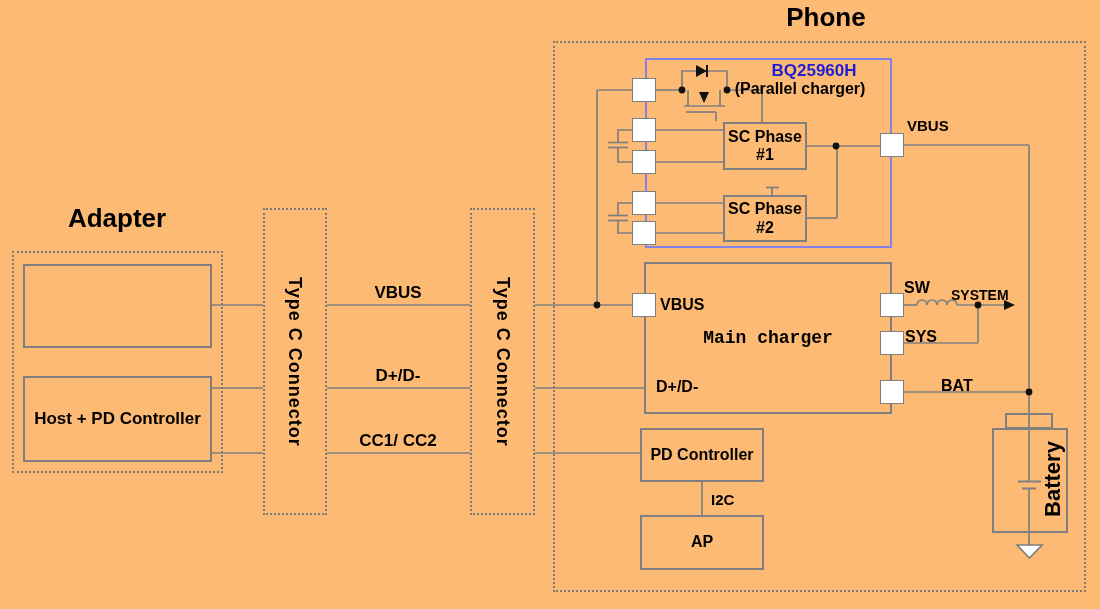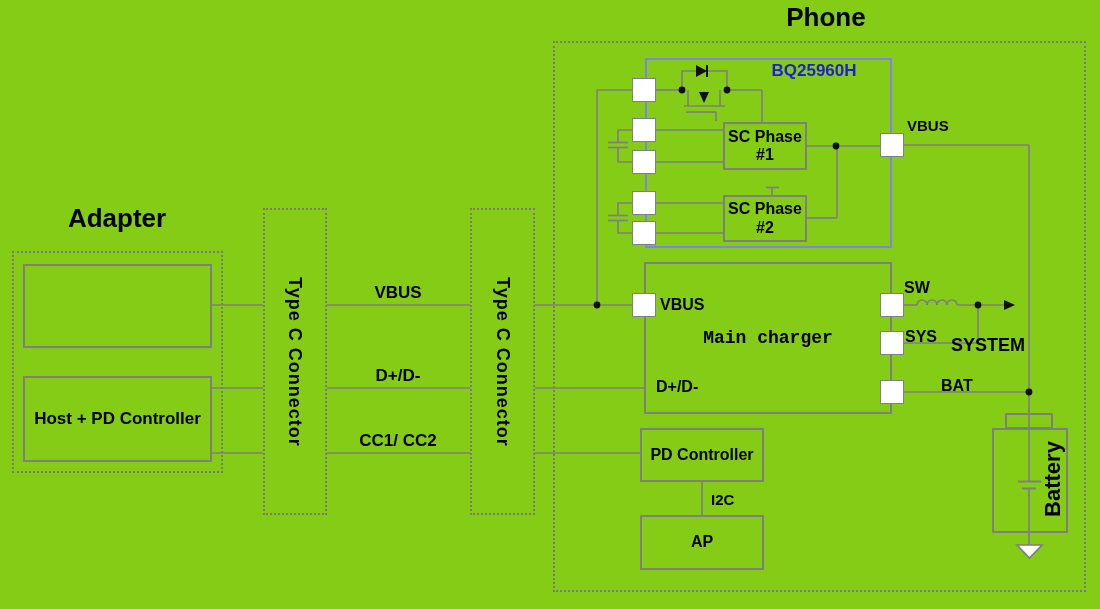--- a/index.html
+++ b/index.html
@@ -1,36 +1,36 @@
 <!DOCTYPE html>
 <html><head>
 <meta charset="utf-8">
 <style>
   html,body{margin:0;padding:0;background:#ffffff;}
   .canvas{
-    position:relative;width:1100px;height:609px;background:#84cc16;
+    position:relative;width:1100px;height:609px;background:#fdba74;
     font-family:"Liberation Sans","DejaVu Sans",sans-serif;
     font-weight:bold;color:#000;overflow:hidden;
   }
   .box{position:absolute;box-sizing:border-box;z-index:1;background:transparent;}
   .solid{border:2px solid #7f7f7f;}
   .dotted{border:2px dotted #7a7a7a;}
   .blue{border:2px solid #8282ec;}
   .pin{position:absolute;width:24px;height:24px;background:#ffffff;
        border:1.7px solid #7f7f7f;box-sizing:border-box;z-index:3;}
   .lbl{position:absolute;z-index:4;white-space:pre-line;line-height:1.15;}
   .center{display:flex;align-items:center;justify-content:center;text-align:center;}
   .vert{writing-mode:vertical-rl;letter-spacing:1px;}
   svg.wires{position:absolute;left:0;top:0;z-index:2;}
   .f26{font-size:26px;}
   .f18{font-size:18px;}
   .f17{font-size:17px;}
   .f16{font-size:16px;}
   .f15{font-size:15px;}
-  .f14{font-size:18px;margin-top:48px;}
+  .f14{font-size:14px;}
   .f22{font-size:22px;}
   .bluetext{color:#1f1fd2;}
 </style>
 </head>
 <body>
 
 <div class="canvas">
 
   <div class="lbl center f26" style="left:766px;top:3px;width:120px;">Phone</div>
   <div class="lbl center f26" style="left:57px;top:204px;width:120px;">Adapter</div>
@@ -46,20 +46,21 @@
 
   <div class="lbl center vert f18" style="left:263px;top:208px;width:64px;height:307px;">Type C Connector</div>
   <div class="lbl center vert f18" style="left:470px;top:208px;width:65px;height:307px;">Type C Connector</div>
 
   <div class="lbl center f17" style="left:348px;top:283px;width:100px;">VBUS</div>
   <div class="lbl center f17" style="left:348px;top:366px;width:100px;">D+/D-</div>
   <div class="lbl center f17" style="left:348px;top:431px;width:100px;">CC1/ CC2</div>
 
   <div class="box blue" style="left:645px;top:58px;width:247px;height:190px;"></div>
   <div class="lbl center f17 bluetext" style="left:728px;top:61px;width:172px;">BQ25960H</div>
+  <div class="lbl center f16" style="left:714px;top:80px;width:172px;">(Parallel charger)</div>
 
   <div class="box solid" style="left:723px;top:122px;width:84px;height:48px;"></div>
   <div class="lbl center f16" style="left:723px;top:122px;width:84px;height:48px;">SC Phase
 #1</div>
   <div class="box solid" style="left:723px;top:195px;width:84px;height:47px;"></div>
   <div class="lbl center f16" style="left:723px;top:195px;width:84px;height:47px;">SC Phase
 #2</div>
   <div class="lbl f15" style="left:907px;top:117px;">VBUS</div>
 
   <div class="box solid" style="left:644px;top:262px;width:248px;height:152px;"></div>

